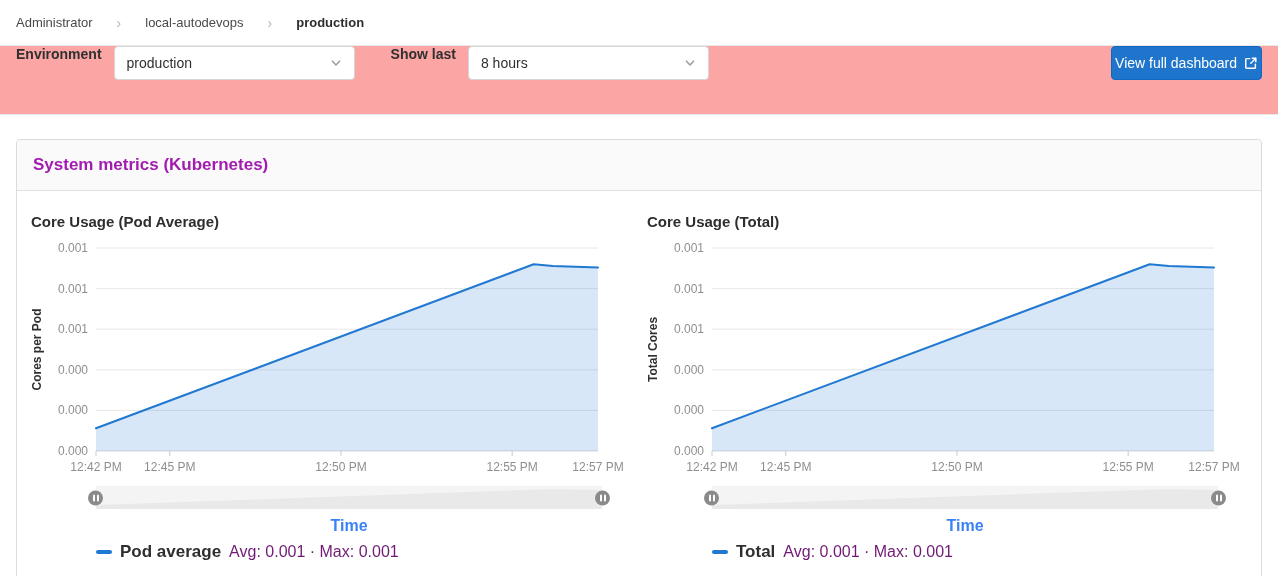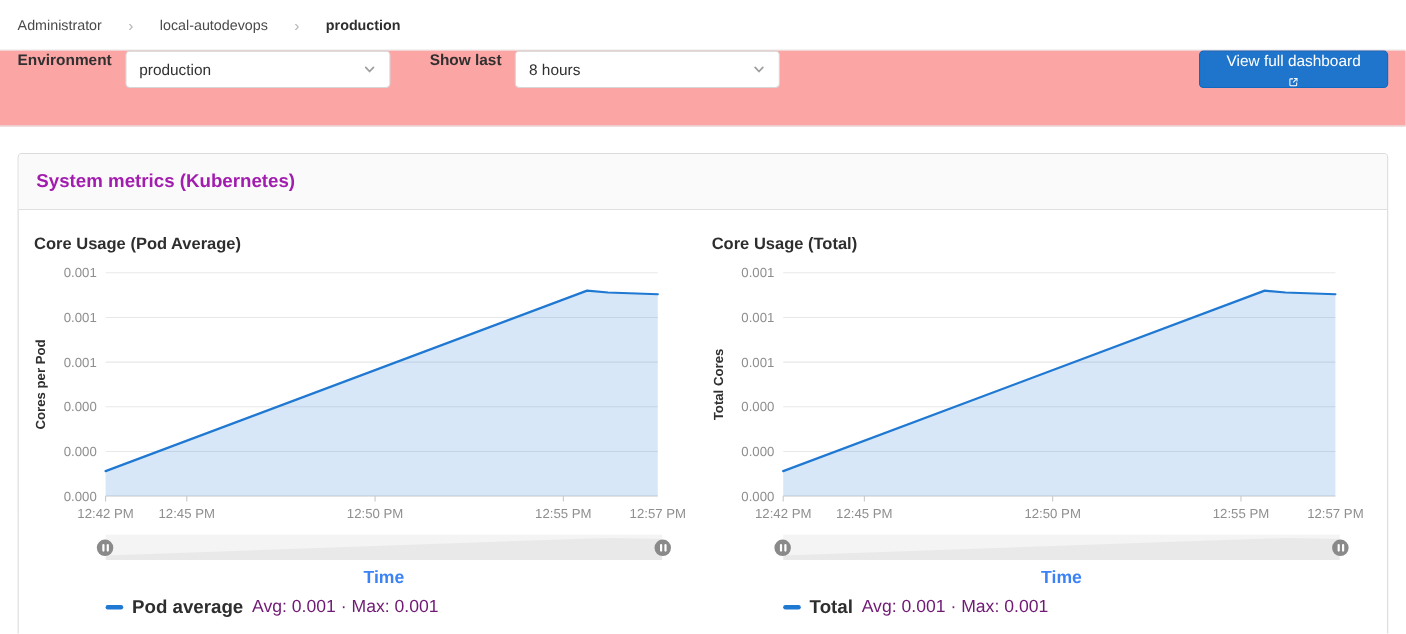--- a/index.html
+++ b/index.html
@@ -18,22 +18,22 @@
     background: #fca5a5; border-bottom: 1px solid #e8e8e8; padding: 0 16px; }
   .filter-label { font-size: 14px; font-weight: bold; margin-right: 12px; white-space: nowrap; }
   .select-box { display: flex; align-items: center; justify-content: space-between;
     width: 241px; height: 34px; background: #fff; border: 1px solid #d6d6d6;
     border-radius: 4px; padding: 0 12px; font-size: 14px; color: #303030; cursor: pointer; }
   .select-box + .filter-label { margin-left: 36px; }
   .chev { width: 12px; height: 12px; flex: 0 0 auto; }
   .spacer { flex: 1; }
   .btn-primary { display: flex; align-items: center; gap: 7px; height: 34px;
     background: #1f75cb; border: 1px solid #1068bf; border-radius: 4px;
-    color: #fff; font-size: 14px; padding: 0 24px; cursor: pointer;
-    font-family: inherit; flex-direction: column; }
+    color: #fff; font-size: 14px; padding: 0 3px; cursor: pointer;
+    font-family: inherit; }
 
   
   .main { margin: 24px 16px 0; }
   .card { border: 1px solid #dbdbdb; border-radius: 4px; background: #fff; }
   .card-header { background: #fafafa; border-bottom: 1px solid #e0e0e0;
     border-radius: 4px 4px 0 0; padding: 15px 16px; }
   .card-header h2 { font-size: 17px; font-weight: bold; color: #a21caf; }
   .card-body { padding: 0 14px 20px; }
   .charts-row { display: flex; justify-content: space-between; }
   .chart-panel { width: 50%; padding: 0 8px 0 0; }

